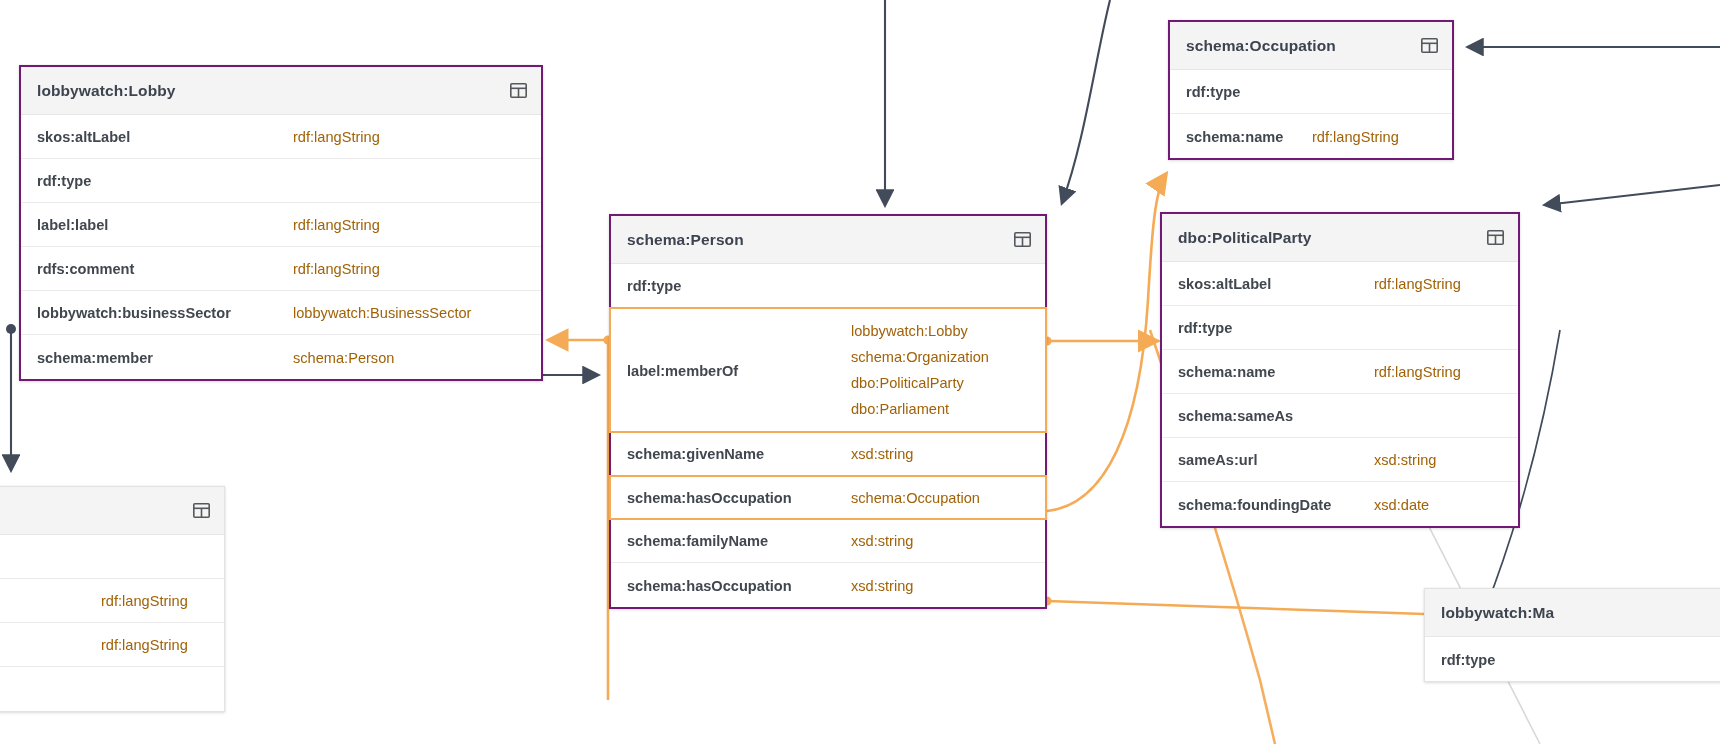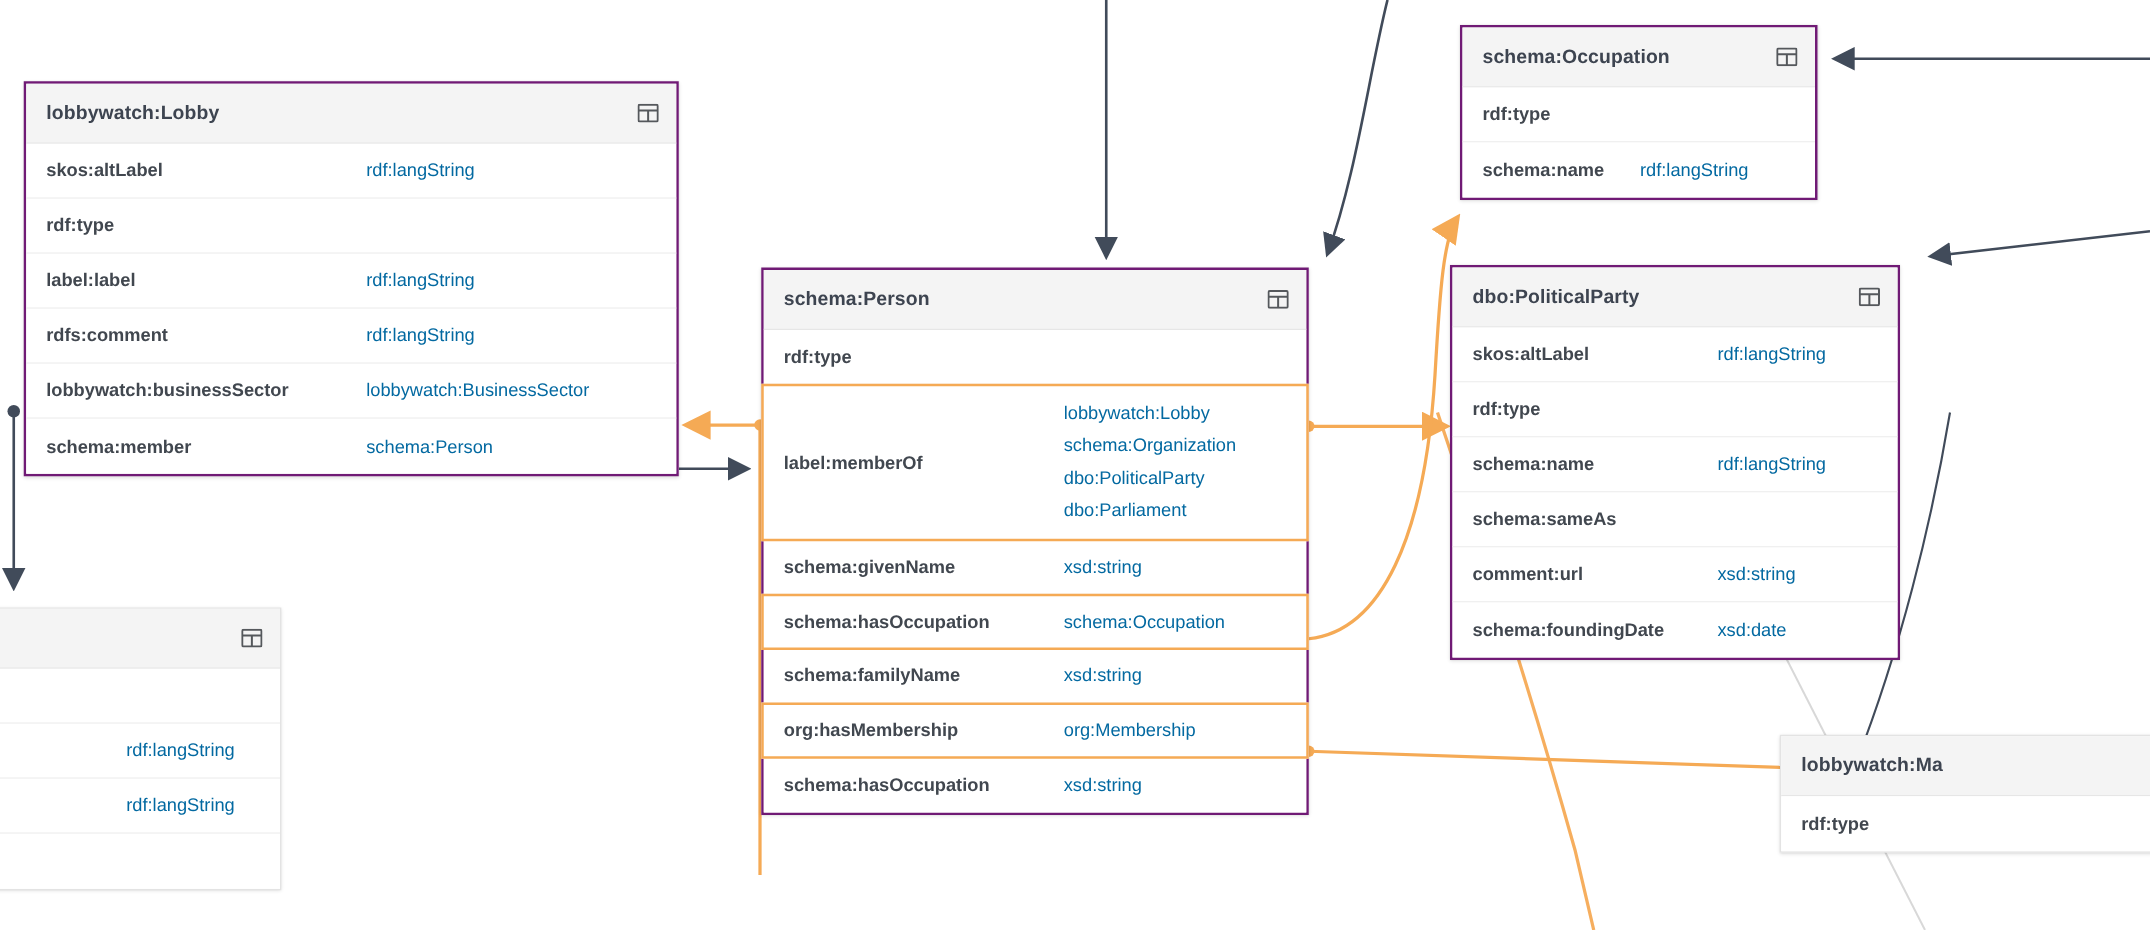--- a/index.html
+++ b/index.html
@@ -79,21 +79,21 @@
   .cell-prop {
     font-size: 14.6px;
     font-weight: bold;
     color: #41474f;
     padding: 13px 0 12px 16px;
     box-sizing: border-box;
     white-space: nowrap;
   }
   .cell-range {
     font-size: 14.6px;
-    color: #0369a1;
+    color: #a16207;
     padding: 13px 14px 12px 0;
     box-sizing: border-box;
     white-space: nowrap;
   }
   .cell-range .ln { display: block; line-height: 26px; }
   .cell-range.multi { padding-top: 9px; padding-bottom: 9px; }
 
   
   #node-lobby      { left: 19px;   top: 65px;  width: 524px; }
   #node-person     { left: 609px;  top: 214px; width: 438px; }
@@ -247,24 +247,20 @@
       <div class="cell-range">xsd:string</div>
     </div>
     <div class="row hl">
       <div class="cell-prop w-person">schema:hasOccupation</div>
       <div class="cell-range">schema:Occupation</div>
     </div>
     <div class="row">
       <div class="cell-prop w-person">schema:familyName</div>
       <div class="cell-range">xsd:string</div>
     </div>
-    <div class="row hl">
-      <div class="cell-prop w-person">org:hasMembership</div>
-      <div class="cell-range">org:Membership</div>
-    </div>
     <div class="row">
       <div class="cell-prop w-person">schema:hasOccupation</div>
       <div class="cell-range">xsd:string</div>
     </div>
   </div>
 
   <div class="node selected" id="node-occupation">
     <div class="node-header">
       <span class="node-title">schema:Occupation</span>
       <svg class="grid-icon" viewBox="0 0 17 15">
@@ -302,21 +298,21 @@
     </div>
     <div class="row">
       <div class="cell-prop w-party">schema:name</div>
       <div class="cell-range">rdf:langString</div>
     </div>
     <div class="row">
       <div class="cell-prop w-party">schema:sameAs</div>
       <div class="cell-range"></div>
     </div>
     <div class="row">
-      <div class="cell-prop w-party">comment:url</div>
+      <div class="cell-prop w-party">sameAs:url</div>
       <div class="cell-range">xsd:string</div>
     </div>
     <div class="row">
       <div class="cell-prop w-party">schema:foundingDate</div>
       <div class="cell-range">xsd:date</div>
     </div>
   </div>
 
   <div class="node plain" id="node-bl">
     <div class="node-header">

